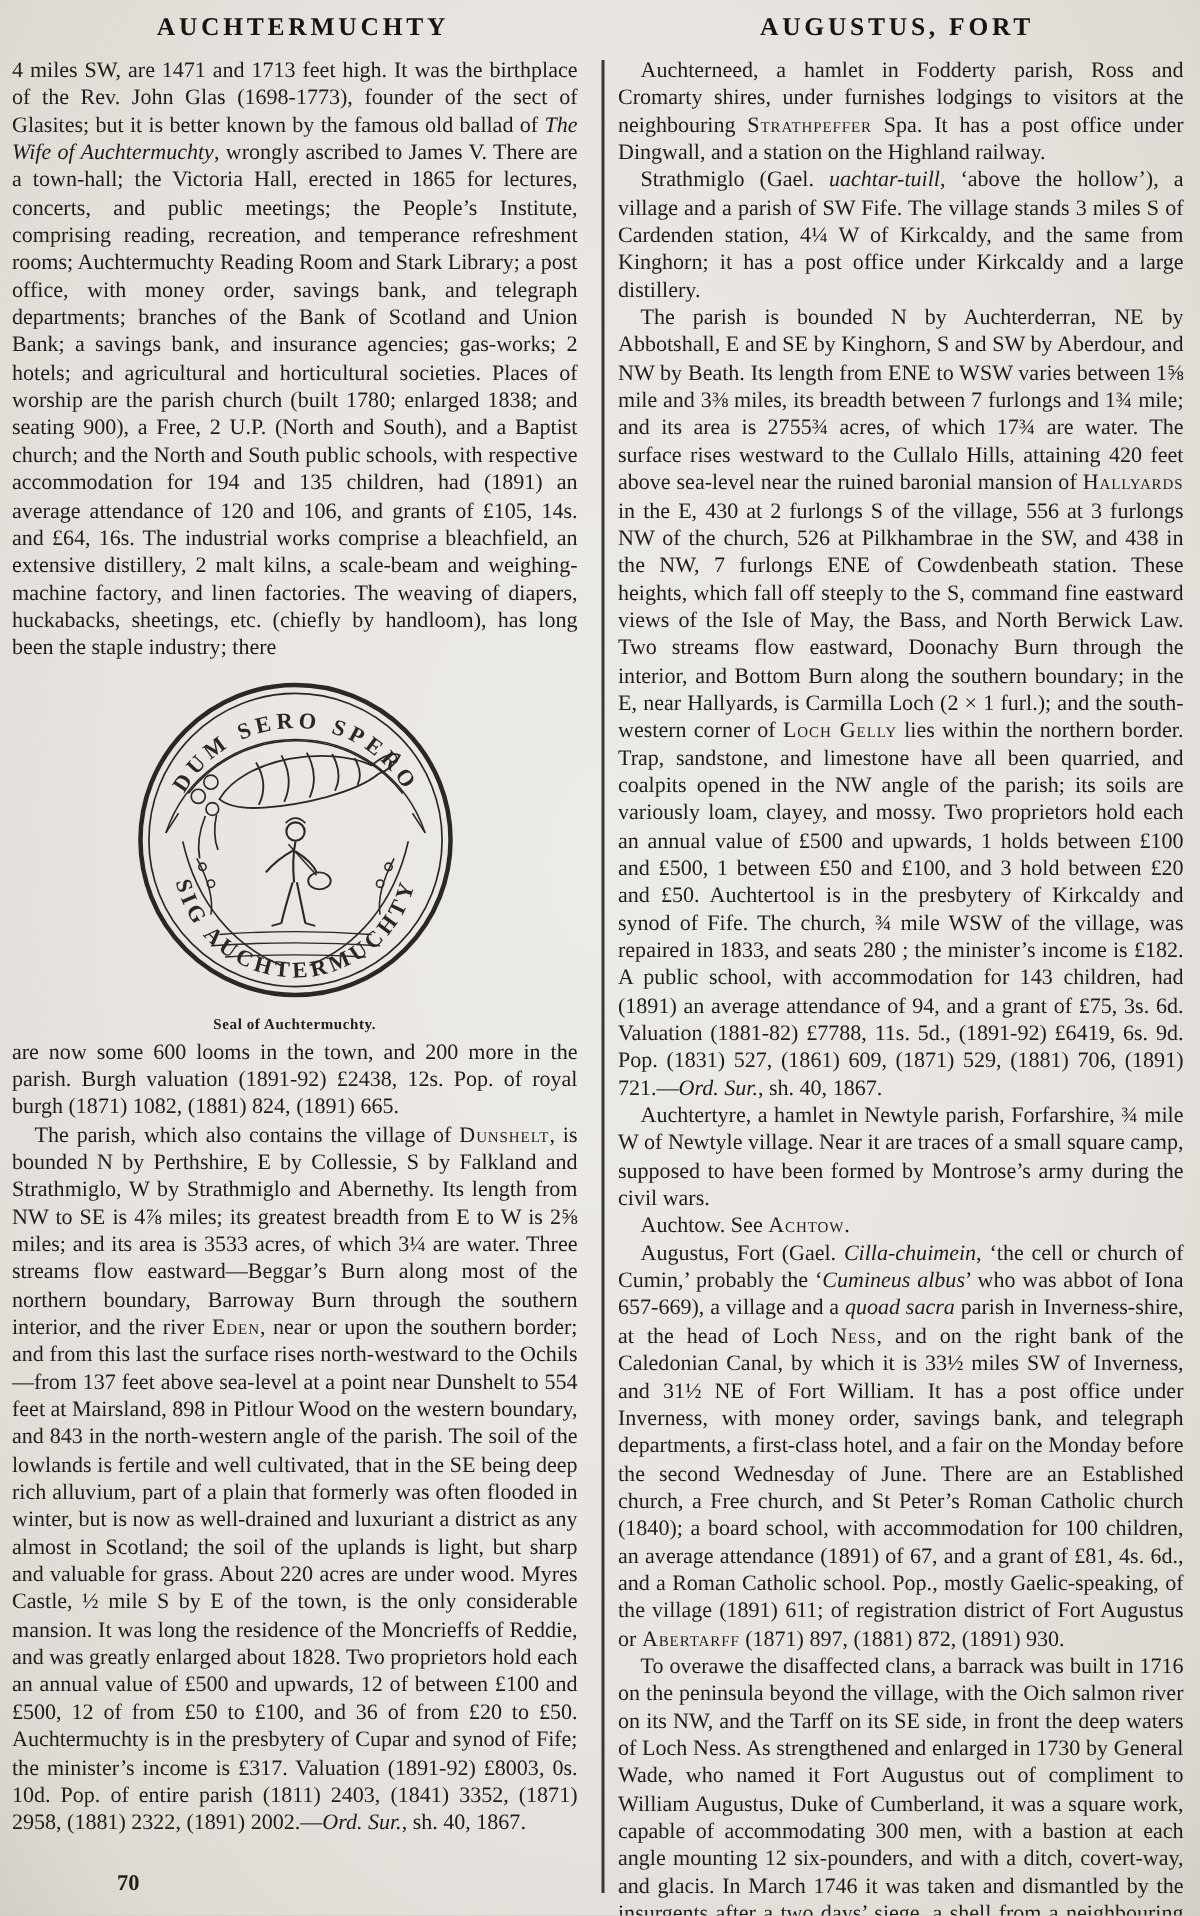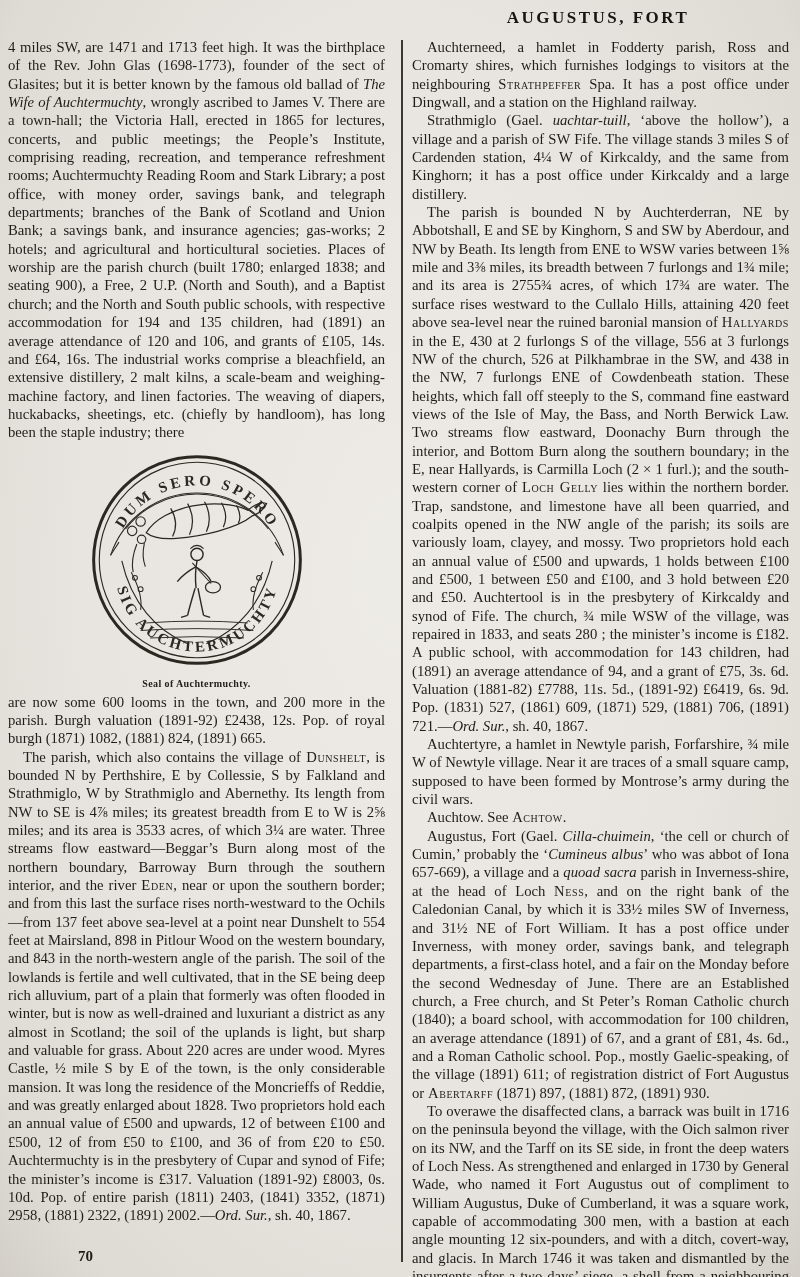--- a/index.html
+++ b/index.html
@@ -52,20 +52,21 @@
   .page-number {
     position:absolute; left:78px; top:1248px;
     font-size:15px; font-weight:600; color:#201d19;
   }
 </style>
 </head>
 <body>
 
 <div class="page">
 
+  <div class="running-head left">AUCHTERMUCHTY</div>
   <div class="running-head right">AUGUSTUS, FORT</div>
 
   <div class="divider"></div>
 
   <div class="col col-left">
     <div>
         <p class="para"><span>4 miles SW, are 1471 and 1713 feet high.  It was the birthplace of the Rev. John Glas (1698-1773), founder of the sect of Glasites; but it is better known by the famous old ballad of </span><span class="i">The Wife of Auchtermuchty</span><span>, wrongly ascribed to James V.  There are a town-hall; the Victoria Hall, erected in 1865 for lectures, concerts, and public meetings; the People’s Institute, comprising reading, recreation, and temperance refreshment rooms; Auchtermuchty Reading Room and Stark Library; a post office, with money order, savings bank, and telegraph departments; branches of the Bank of Scotland and Union Bank; a savings bank, and insurance agencies; gas-works; 2 hotels; and agricultural and horticultural societies.  Places of worship are the parish church (built 1780; enlarged 1838; and seating 900), a Free, 2 U.P. (North and South), and a Baptist church; and the North and South public schools, with respective accommodation for 194 and 135 children, had (1891) an average attendance of 120 and 106, and grants of £105, 14s. and £64, 16s.  The industrial works comprise a bleachfield, an extensive distillery, 2 malt kilns, a scale-beam and weighing-machine factory, and linen factories.  The weaving of diapers, huckabacks, sheetings, etc. (chiefly by handloom), has long been the staple industry; there</span></p>
       </div>
 
     <figure class="seal-figure">
@@ -141,21 +142,21 @@
     </figure>
 
     <div>
         <p class="para"><span>are now some 600 looms in the town, and 200 more in the parish.  Burgh valuation (1891-92) £2438, 12s.  Pop. of royal burgh (1871) 1082, (1881) 824, (1891) 665.</span></p>
         <p class="para indent"><span>The parish, which also contains the village of </span><span class="sc">Dunshelt</span><span>, is bounded N by Perthshire, E by Collessie, S by Falkland and Strathmiglo, W by Strathmiglo and Abernethy.  Its length from NW to SE is 4⅞ miles; its greatest breadth from E to W is 2⅝ miles; and its area is 3533 acres, of which 3¼ are water.  Three streams flow eastward—Beggar’s Burn along most of the northern boundary, Barroway Burn through the southern interior, and the river </span><span class="sc">Eden</span><span>, near or upon the southern border; and from this last the surface rises north-westward to the Ochils—from 137 feet above sea-level at a point near Dunshelt to 554 feet at Mairsland, 898 in Pitlour Wood on the western boundary, and 843 in the north-western angle of the parish.  The soil of the lowlands is fertile and well cultivated, that in the SE being deep rich alluvium, part of a plain that formerly was often flooded in winter, but is now as well-drained and luxuriant a district as any almost in Scotland; the soil of the uplands is light, but sharp and valuable for grass.  About 220 acres are under wood.  Myres Castle, ½ mile S by E of the town, is the only considerable mansion.  It was long the residence of the Moncrieffs of Reddie, and was greatly enlarged about 1828.  Two proprietors hold each an annual value of £500 and upwards, 12 of between £100 and £500, 12 of from £50 to £100, and 36 of from £20 to £50.  Auchtermuchty is in the presbytery of Cupar and synod of Fife; the minister’s income is £317.  Valuation (1891-92) £8003, 0s. 10d.  Pop. of entire parish (1811) 2403, (1841) 3352, (1871) 2958, (1881) 2322, (1891) 2002.—</span><span class="i">Ord. Sur.</span><span>, sh. 40, 1867.</span></p>
       </div>
   </div>
 
   <div class="col col-right">
     <div>
-        <p class="para indent"><span class="b">Auchterneed,</span><span> a hamlet in Fodderty parish, Ross and Cromarty shires, which furnishes lodgings to visitors at the neighbouring </span><span class="sc">Strathpeffer</span><span> Spa.  It has a post office under Dingwall, and a station on the Highland railway.</span></p>
+        <p class="para indent"><span class="b">Auchterneed,</span><span> a hamlet in Fodderty parish, Ross and Cromarty shires, under furnishes lodgings to visitors at the neighbouring </span><span class="sc">Strathpeffer</span><span> Spa.  It has a post office under Dingwall, and a station on the Highland railway.</span></p>
         <p class="para indent"><span class="b">Strathmiglo</span><span> (Gael. </span><span class="i">uachtar-tuill</span><span>, ‘above the hollow’), a village and a parish of SW Fife.  The village stands 3 miles S of Cardenden station, 4¼ W of Kirkcaldy, and the same from Kinghorn; it has a post office under Kirkcaldy and a large distillery.</span></p>
         <p class="para indent"><span>The parish is bounded N by Auchterderran, NE by Abbotshall, E and SE by Kinghorn, S and SW by Aberdour, and NW by Beath.  Its length from ENE to WSW varies between 1⅝ mile and 3⅜ miles, its breadth between 7 furlongs and 1¾ mile; and its area is 2755¾ acres, of which 17¾ are water.  The surface rises westward to the Cullalo Hills, attaining 420 feet above sea-level near the ruined baronial mansion of </span><span class="sc">Hallyards</span><span> in the E, 430 at 2 furlongs S of the village, 556 at 3 furlongs NW of the church, 526 at Pilkhambrae in the SW, and 438 in the NW, 7 furlongs ENE of Cowdenbeath station.  These heights, which fall off steeply to the S, command fine eastward views of the Isle of May, the Bass, and North Berwick Law.  Two streams flow eastward, Doonachy Burn through the interior, and Bottom Burn along the southern boundary; in the E, near Hallyards, is Carmilla Loch (2 × 1 furl.); and the south-western corner of </span><span class="sc">Loch Gelly</span><span> lies within the northern border.  Trap, sandstone, and limestone have all been quarried, and coalpits opened in the NW angle of the parish; its soils are variously loam, clayey, and mossy.  Two proprietors hold each an annual value of £500 and upwards, 1 holds between £100 and £500, 1 between £50 and £100, and 3 hold between £20 and £50.  Auchtertool is in the presbytery of Kirkcaldy and synod of Fife.  The church, ¾ mile WSW of the village, was repaired in 1833, and seats 280 ; the minister’s income is £182.  A public school, with accommodation for 143 children, had (1891) an average attendance of 94, and a grant of £75, 3s. 6d.  Valuation (1881-82) £7788, 11s. 5d., (1891-92) £6419, 6s. 9d.  Pop. (1831) 527, (1861) 609, (1871) 529, (1881) 706, (1891) 721.—</span><span class="i">Ord. Sur.</span><span>, sh. 40, 1867.</span></p>
         <p class="para indent"><span class="b">Auchtertyre,</span><span> a hamlet in Newtyle parish, Forfarshire, ¾ mile W of Newtyle village.  Near it are traces of a small square camp, supposed to have been formed by Montrose’s army during the civil wars.</span></p>
         <p class="para indent"><span class="b">Auchtow.</span><span>  See </span><span class="sc">Achtow</span><span>.</span></p>
         <p class="para indent"><span class="b">Augustus, Fort</span><span> (Gael. </span><span class="i">Cilla-chuimein</span><span>, ‘the cell or church of Cumin,’ probably the ‘</span><span class="i">Cumineus albus</span><span>’ who was abbot of Iona 657-669), a village and a </span><span class="i">quoad sacra</span><span> parish in Inverness-shire, at the head of Loch </span><span class="sc">Ness</span><span>, and on the right bank of the Caledonian Canal, by which it is 33½ miles SW of Inverness, and 31½ NE of Fort William.  It has a post office under Inverness, with money order, savings bank, and telegraph departments, a first-class hotel, and a fair on the Monday before the second Wednesday of June.  There are an Established church, a Free church, and St Peter’s Roman Catholic church (1840); a board school, with accommodation for 100 children, an average attendance (1891) of 67, and a grant of £81, 4s. 6d., and a Roman Catholic school.  Pop., mostly Gaelic-speaking, of the village (1891) 611; of registration district of Fort Augustus or </span><span class="sc">Abertarff</span><span> (1871) 897, (1881) 872, (1891) 930.</span></p>
         <p class="para indent"><span>To overawe the disaffected clans, a barrack was built in 1716 on the peninsula beyond the village, with the Oich salmon river on its NW, and the Tarff on its SE side, in front the deep waters of Loch Ness.  As strengthened and enlarged in 1730 by General Wade, who named it Fort Augustus out of compliment to William Augustus, Duke of Cumberland, it was a square work, capable of accommodating 300 men, with a bastion at each angle mounting 12 six-pounders, and with a ditch, covert-way, and glacis.  In March 1746 it was taken and dismantled by the insurgents after a two days’ siege, a shell from a neighbouring height having caused the explosion of its powder magazine; in May its eponymous hero, Cumberland, formed a camp at it, to which, among other prisoners,</span></p>
       </div>
   </div>
 
   <div class="page-number">70</div>

